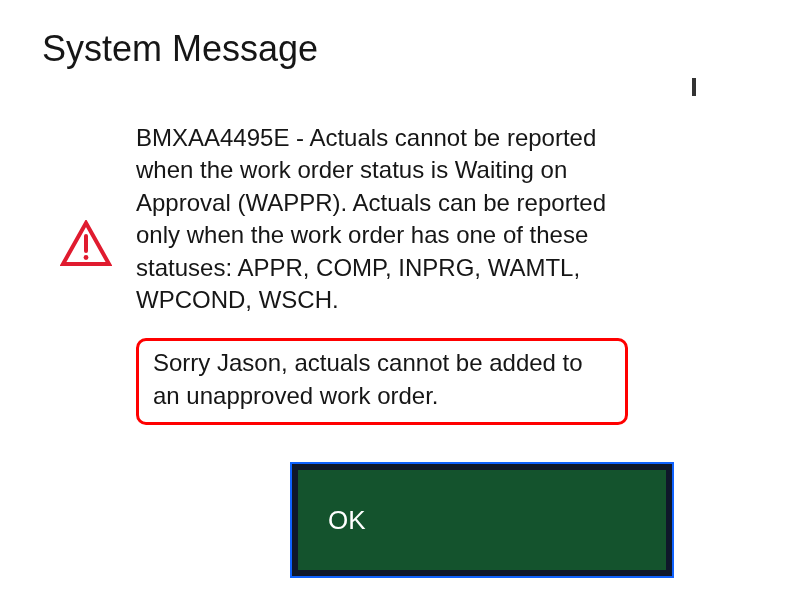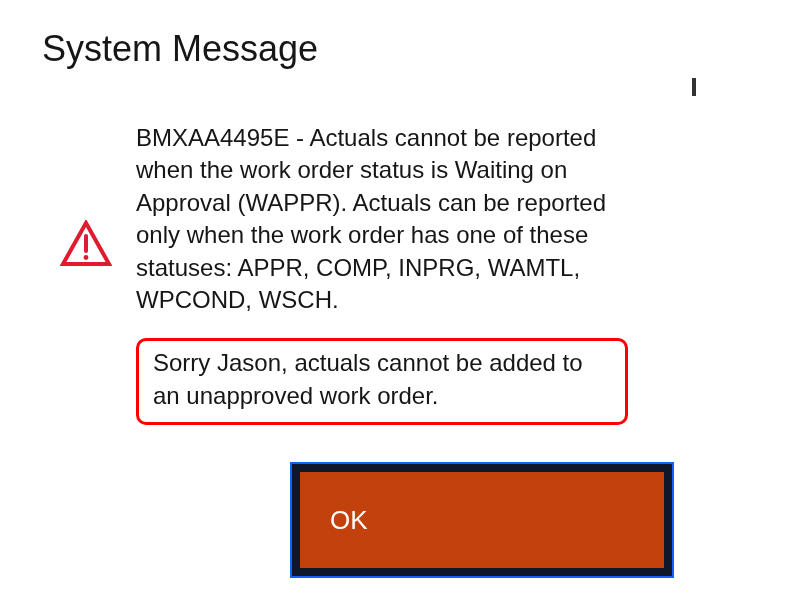--- a/index.html
+++ b/index.html
@@ -52,23 +52,23 @@
       border: 3px solid #ff0000;
       border-radius: 10px;
       padding: 6px 22px 10px 14px;
     }
     .ok-button {
       position: absolute;
       right: 24px;
       bottom: 24px;
       width: 380px;
       height: 112px;
-      background: #c2410c;
+      background: #14532d;
       color: #ffffff;
-      border: 8px solid #0f172a;
+      border: 6px solid #0f172a;
       outline: 2px solid #0f62fe;
       font-size: 26px;
       font-weight: 400;
       text-align: left;
       padding: 0 0 0 30px;
       cursor: pointer;
       display: flex;
       align-items: center;
     }
     .right-tick {

